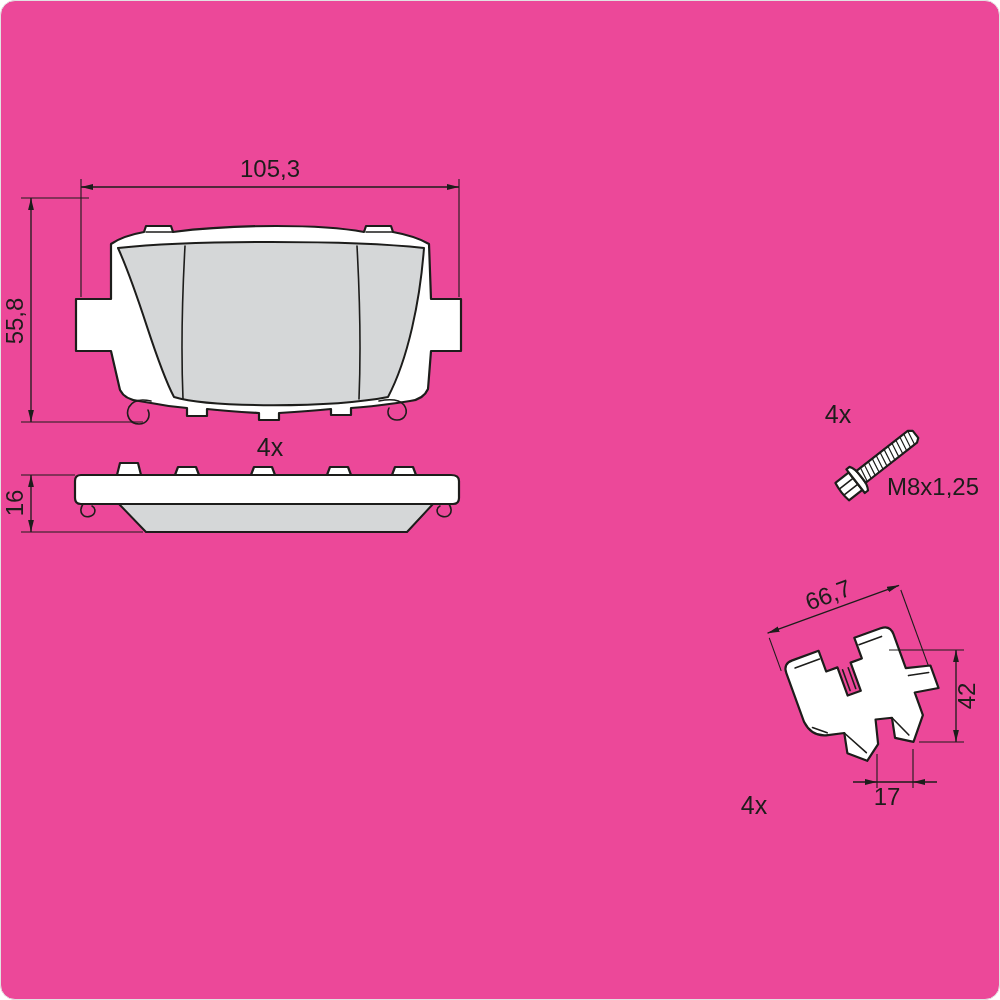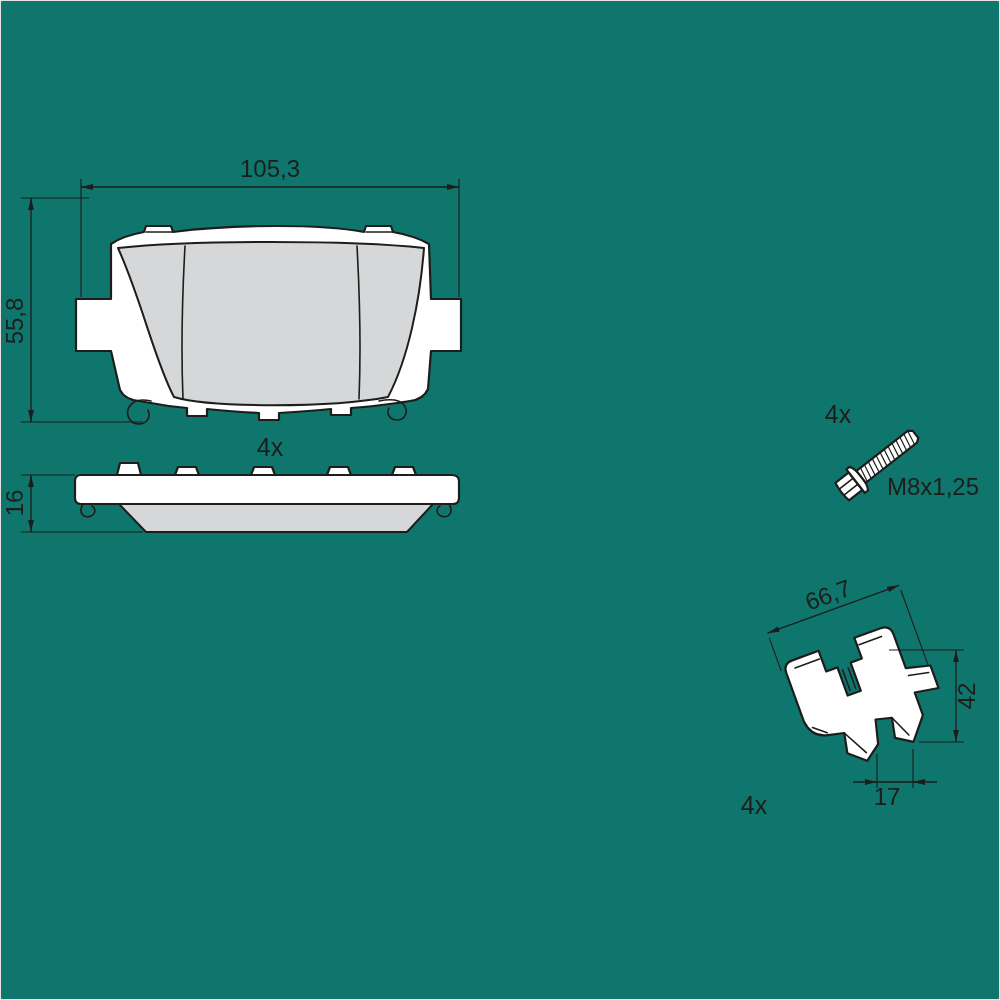--- a/index.html
+++ b/index.html
@@ -1,18 +1,18 @@
 <!DOCTYPE html>
 <html><head>
 <meta charset="utf-8">
 <style>
   html, body { margin:0; padding:0; background:#fff; }
   .frame {
     width:1000px; height:1000px; box-sizing:border-box;
-    background:#0f766e; border:1px solid #e2e2e2; border-radius:2px;
+    background:#ec4899; border:1px solid #e2e2e2; border-radius:15px;
     overflow:hidden; position:relative;
   }
   svg { display:block; }
   .part      { fill:#ffffff; stroke:#1d1d1b; stroke-width:2.2; stroke-linejoin:round; stroke-linecap:round; }
   .part-thin { fill:none;    stroke:#1d1d1b; stroke-width:1.6; stroke-linejoin:round; stroke-linecap:round; }
   .gray      { stroke:#1d1d1b; stroke-width:2;   stroke-linejoin:round; }
   .dim  { stroke:#1d1d1b; stroke-width:1.3; fill:none; }
   .ext  { stroke:#1d1d1b; stroke-width:1.1; fill:none; }
   .dimtext { font-family:"Liberation Sans", sans-serif; font-size:24px; fill:#1d1d1b; }
   .qty     { font-family:"Liberation Sans", sans-serif; font-size:25px; fill:#1d1d1b; }

